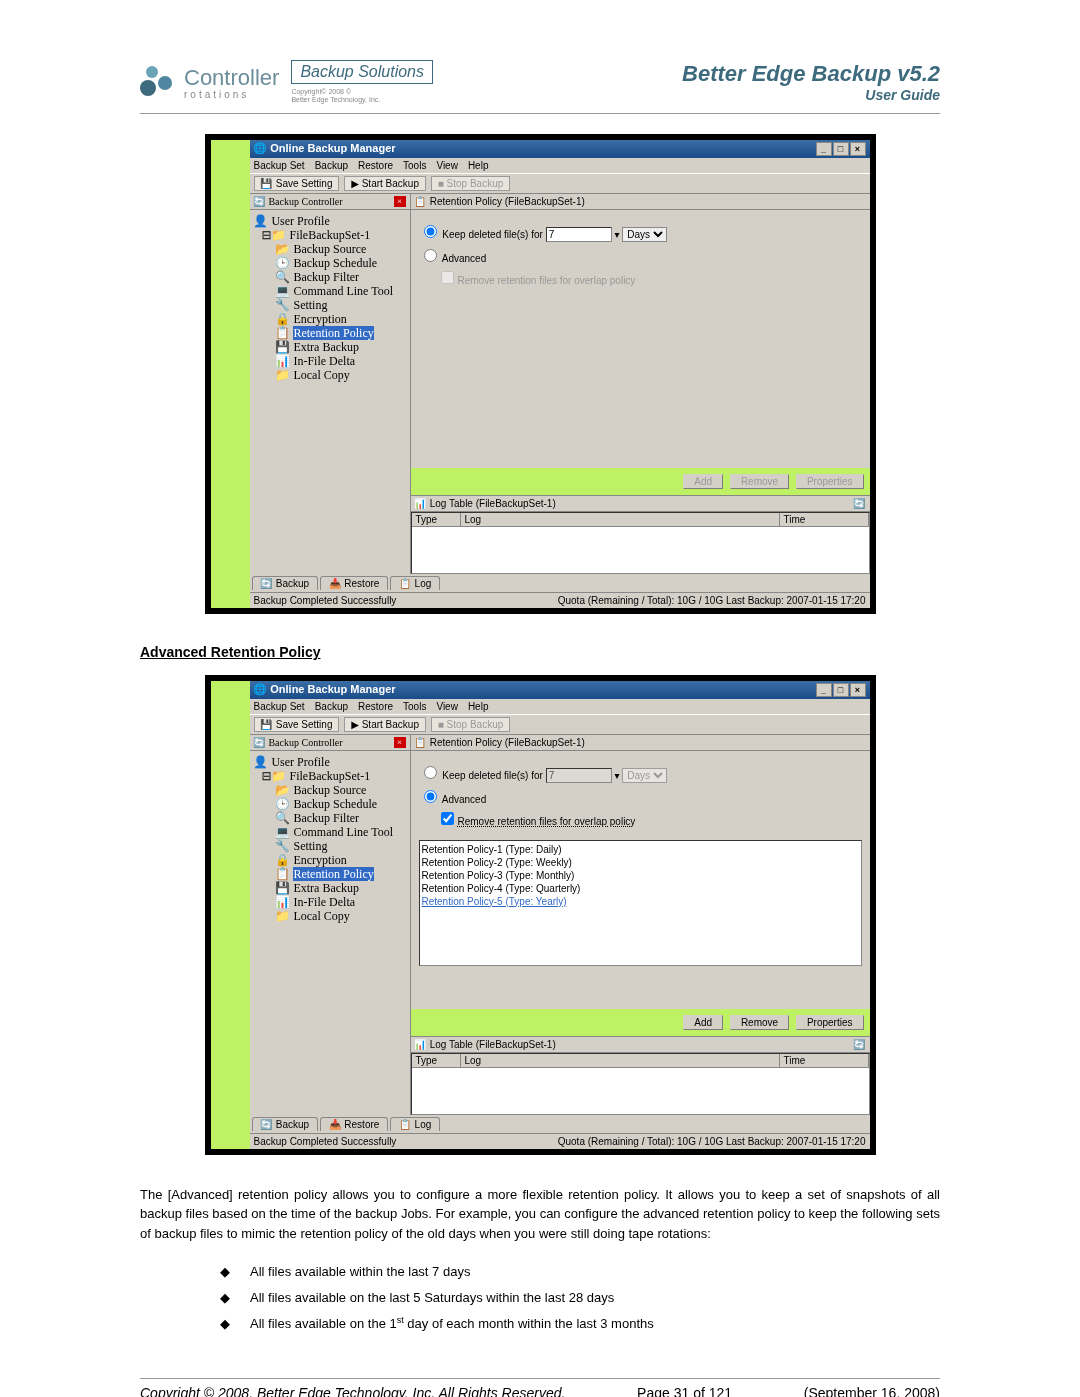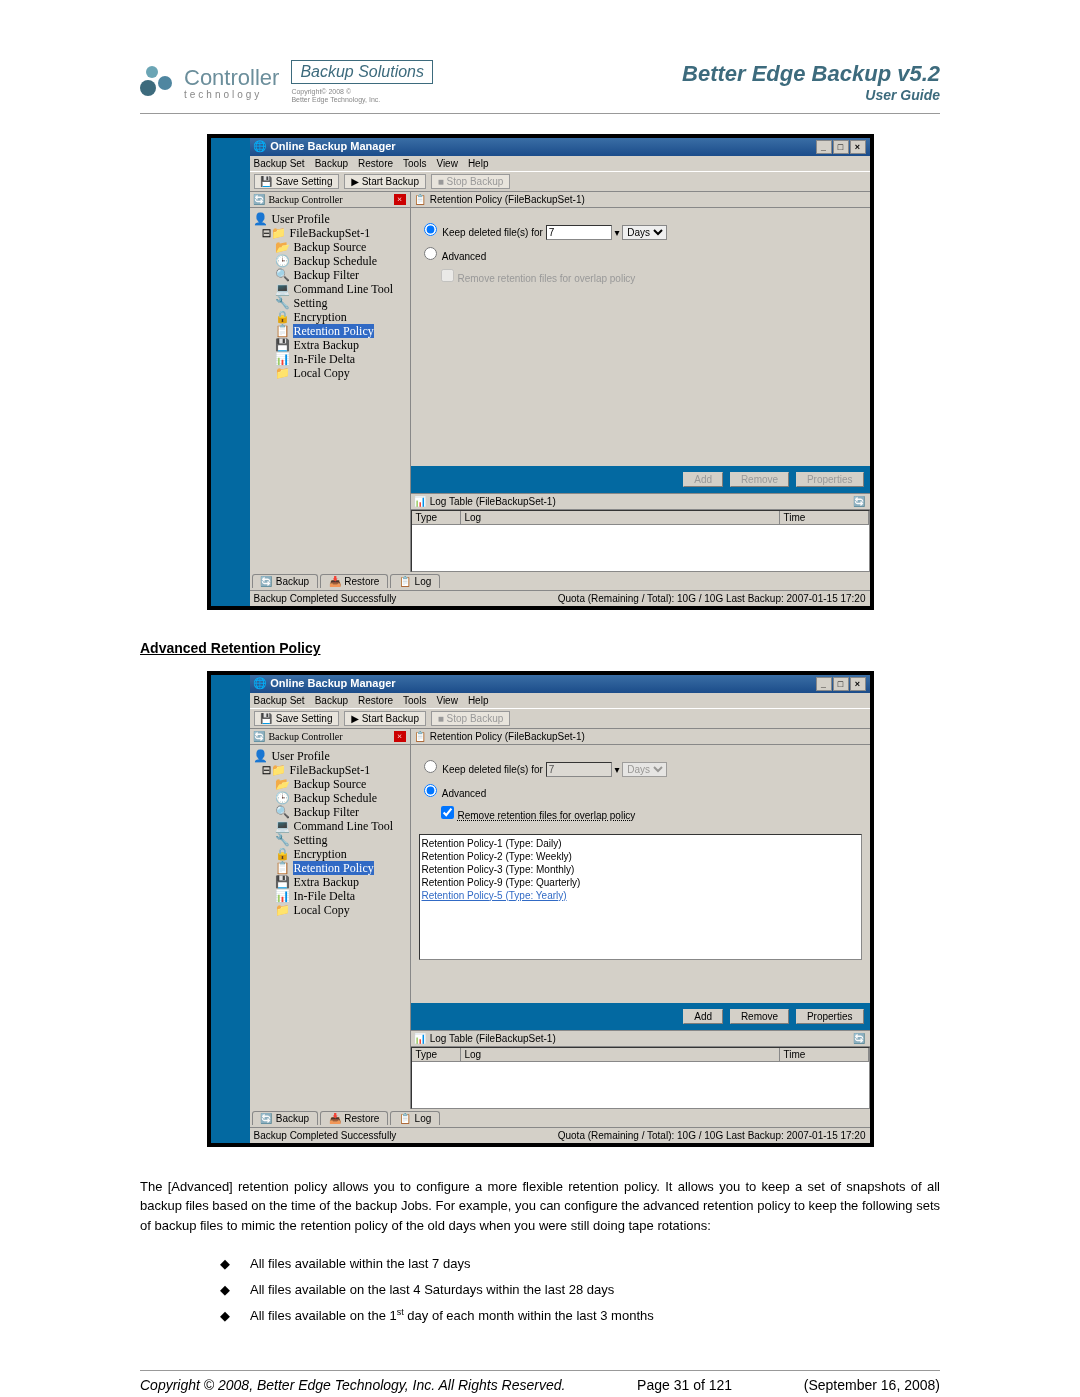--- a/index.html
+++ b/index.html
@@ -11,21 +11,21 @@
 .logo-dots span{position:absolute;border-radius:50%;}
 .d1{width:12px;height:12px;background:#6BA5B5;top:0;left:6px;}
 .d2{width:14px;height:14px;background:#4F86A0;top:10px;left:18px;}
 .d3{width:16px;height:16px;background:#3D6B7D;top:14px;left:0;}
 .bs-box{border:1px solid #3D6B7D;color:#3D6B7D;font-size:16px;padding:2px 8px;font-style:italic;}
 .bs-cap{font-size:7px;color:#888;margin-top:4px;line-height:1.2;}
 .rt{text-align:right;}
 .rt-title{color:#3D6B7D;font-size:22px;font-weight:bold;font-style:italic;}
 .rt-sub{color:#3D6B7D;font-size:14px;font-weight:bold;font-style:italic;}
 
-.win{width:620px;margin:0 auto 30px;border:4px solid #000000;background:#0369a1;font-size:10px;font-family:Tahoma,Arial;padding-left:39px;}
+.win{width:620px;margin:0 auto 30px;border:6px solid #000000;background:#bef264;font-size:10px;font-family:Tahoma,Arial;padding-left:39px;}
 .titlebar{background:linear-gradient(#3A6EA5,#1B4C8A);color:#fff;display:flex;justify-content:space-between;align-items:center;padding:2px 4px;font-weight:bold;font-size:11px;}
 .winbtns span{display:inline-block;width:14px;height:12px;background:#D4D0C8;color:#000;text-align:center;font-size:9px;line-height:12px;margin-left:1px;border:1px solid #888;}
 .menubar{background:#D4D0C8;padding:2px 4px;font-size:10px;}
 .menubar span{margin-right:10px;}
 .toolbar{background:#D4D0C8;padding:2px 4px;border-top:1px solid #fff;border-bottom:1px solid #888;}
 .tbtn{display:inline-block;padding:1px 6px;border:1px solid #999;background:#E8E4DC;margin-right:2px;font-size:10px;}
 .tbtn.dis{color:#999;}
 .body-split{display:flex;height:380px;}
 .left{width:160px;border-right:1px solid #888;background:#D4D0C8;font-family:Liberation Serif, serif;}
 .left-hdr{background:#D4D0C8;padding:2px 4px;border-bottom:1px solid #888;display:flex;justify-content:space-between;}
@@ -70,21 +70,21 @@
 <div class="page">
   <div class="hdr">
     <div class="logo">
       <div class="logo-dots">
           <span class="d1"></span>
           <span class="d2"></span>
           <span class="d3"></span>
         </div>
       <div>
         <div class="logo-txt">Controller</div>
-        <div style="font-size:10px;letter-spacing:3px;color:#888;margin-top:-2px;">technology</div>
+        <div style="font-size:10px;letter-spacing:3px;color:#888;margin-top:-2px;">rotations</div>
       </div>
       <div>
         <div class="bs-box">Backup Solutions</div>
         <div class="bs-cap"><span>Copyright© 2008 ©</span><br><span>Better Edge Technology, Inc.</span></div>
       </div>
     </div>
     <div class="rt">
       <div class="rt-title">Better Edge Backup v5.2</div>
       <div class="rt-sub">User Guide</div>
     </div>
@@ -197,21 +197,21 @@
       <div class="right">
         <div class="panel-hdr">📋 <span>Retention Policy (FileBackupSet-1)</span></div>
         <div class="panel-body">
           <div class="radio-row"><input type="radio" style=""> <span>Keep deleted file(s) for</span> <input type="text" class="sm" disabled="" value="7" style=""> ▾ <select class="sm" disabled=""><option>Days</option></select></div>
           <div class="radio-row"><input type="radio" checked="" style=""> <span>Advanced</span></div>
           <div class="radio-row" style="padding-left:18px;"><input type="checkbox" class="chk" checked="" style=""><span style="text-decoration:underline dotted">Remove retention files for overlap policy</span></div>
           <div class="policy-list">
             <div>Retention Policy-1 (Type: Daily)</div>
             <div>Retention Policy-2 (Type: Weekly)</div>
             <div>Retention Policy-3 (Type: Monthly)</div>
-            <div>Retention Policy-9 (Type: Quarterly)</div>
+            <div>Retention Policy-4 (Type: Quarterly)</div>
             <div class="hl">Retention Policy-5 (Type: Yearly)</div>
           </div>
         </div>
         <div class="btn-row">
           <button>Add</button>
           <button>Remove</button>
           <button>Properties</button>
         </div>
         <div class="log-hdr">
             <span>📊 <span>Log Table (FileBackupSet-1)</span></span>
@@ -234,21 +234,21 @@
     <div class="statusbar">
         <span>Backup Completed Successfully</span>
         <span>Quota (Remaining / Total): 10G / 10G  Last Backup: 2007-01-15 17:20</span>
       </div>
   </div>
 
   <div class="body-text">The [Advanced] retention policy allows you to configure a more flexible retention policy. It allows you to keep a set of snapshots of all backup files based on the time of the backup Jobs. For example, you can configure the advanced retention policy to keep the following sets of backup files to mimic the retention policy of the old days when you were still doing tape rotations:</div>
 
   <ul class="bullets">
     <li>All files available within the last 7 days</li>
-    <li>All files available on the last 4 Saturdays within the last 28 days</li>
+    <li>All files available on the last 5 Saturdays within the last 28 days</li>
     <li>All files available on the 1<sup>st</sup> day of each month within the last 3 months</li>
   </ul>
 
   <div class="ftr">
     <span class="l">Copyright © 2008, Better Edge Technology, Inc.   All Rights Reserved.</span>
     <span>Page 31 of 121</span>
     <span>(September 16, 2008)</span>
   </div>
 </div>
 

